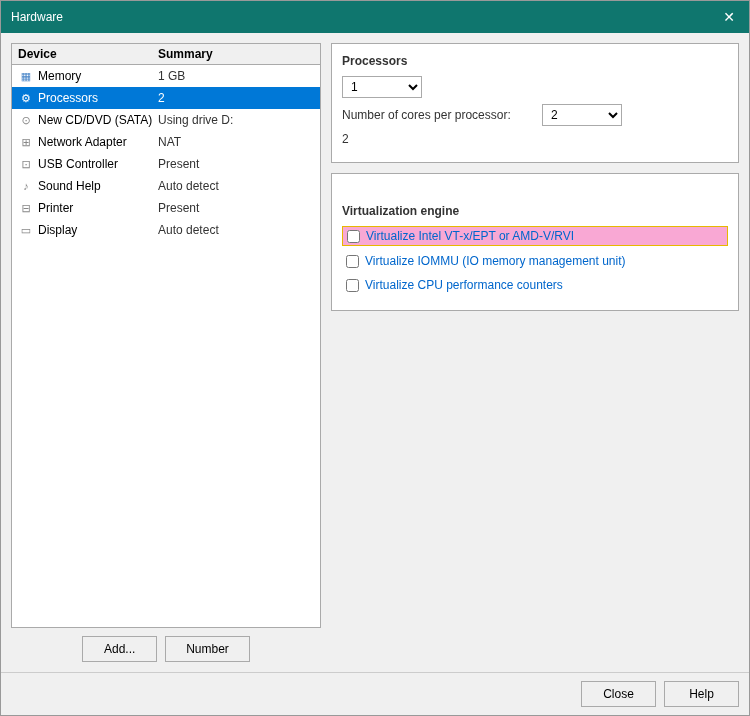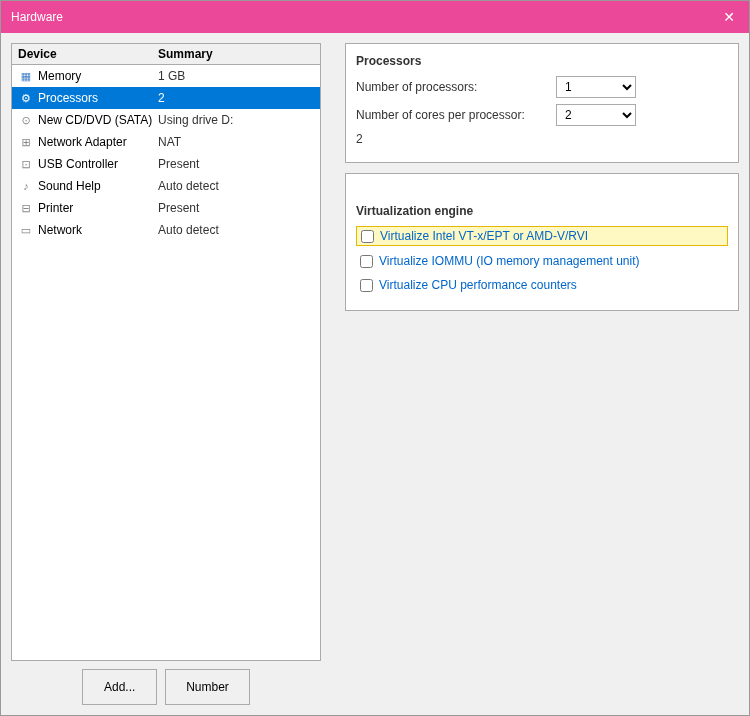--- a/index.html
+++ b/index.html
@@ -15,21 +15,21 @@
     .dialog {
       width: 750px;
       height: 716px;
       background: #f0f0f0;
       border: 1px solid #999;
       box-shadow: 2px 2px 8px rgba(0,0,0,0.4);
       display: flex;
       flex-direction: column;
     }
     .title-bar {
-      background: #ec4899;
+      background: #0f766e;
       color: white;
       padding: 6px 10px;
       display: flex;
       align-items: center;
       justify-content: space-between;
       flex-shrink: 0;
     }
     .title-bar-title {
       font-size: 12px;
       font-weight: normal;
@@ -49,21 +49,21 @@
     .dialog-content {
       display: flex;
       flex-direction: column;
       flex: 1;
       padding: 10px;
       gap: 8px;
     }
     .main-area {
       display: flex;
       flex: 1;
-      gap: 24px;
+      gap: 10px;
     }
     .left-panel {
       width: 310px;
       flex-shrink: 0;
       display: flex;
       flex-direction: column;
     }
     .left-table {
       flex: 1;
       border: 1px solid #aaa;
@@ -178,21 +178,21 @@
       margin-top: 20px;
     }
     .checkbox-row {
       display: flex;
       align-items: center;
       gap: 6px;
       margin-bottom: 6px;
       padding: 2px 4px;
     }
     .checkbox-row.highlighted {
-      background: #fef9c3;
+      background: #f9a8d4;
       border: 1px solid #e6b800;
     }
     .checkbox-row input[type=checkbox] {
       width: 13px;
       height: 13px;
       cursor: pointer;
     }
     .checkbox-label {
       font-size: 12px;
       color: #0066cc;
@@ -204,21 +204,21 @@
     .dialog-footer {
       display: flex;
       justify-content: flex-end;
       padding: 8px 10px;
       gap: 8px;
       border-top: 1px solid #ccc;
       background: #f0f0f0;
       flex-shrink: 0;
     }
     .btn {
-      height: 36px;
+      height: 26px;
       min-width: 75px;
       font-size: 12px;
       border: 1px solid #aaa;
       background: #f0f0f0;
       cursor: pointer;
       padding: 0 20px;
     }
     .btn-primary {
       background: #f0f0f0;
     }
@@ -289,39 +289,38 @@
               <div class="table-row">
     <span class="row-device">
       <span class="device-icon" style="color:#888">⊟</span>
       <span>Printer</span>
     </span>
     <span class="row-summary">Present</span>
   </div>
               <div class="table-row">
     <span class="row-device">
       <span class="device-icon" style="color:#888">▭</span>
-      <span>Network</span>
+      <span>Display</span>
     </span>
     <span class="row-summary">Auto detect</span>
   </div>
             </div>
         </div>
         <div class="left-buttons">
           <button class="btn">Add...</button>
           <button class="btn">Number</button>
         </div>
       </div>
 
       <div class="right-panel">
 
         <div class="section-box">
           <div class="section-title">Processors</div>
 
           <div class="form-row">
-            <span class="form-label">Number of processors:</span>
             <select class="form-select">
               <option>1</option>
               <option>2</option>
               <option>4</option>
               <option>8</option>
             </select>
           </div>
 
           <div class="form-row">
             <span class="form-label">Number of cores per processor:</span>
@@ -353,13 +352,17 @@
     <input type="checkbox" id="virt-cpu-perf" style="">
     <label class="checkbox-label" for="virt-cpu-perf">Virtualize CPU performance counters</label>
   </div>
             </div>
         </div>
 
       </div>
     </div>
   </div>
 
+  <div class="dialog-footer">
+    <button class="btn btn-primary">Close</button>
+    <button class="btn">Help</button>
+  </div>
 </div>
 
 </body></html>

